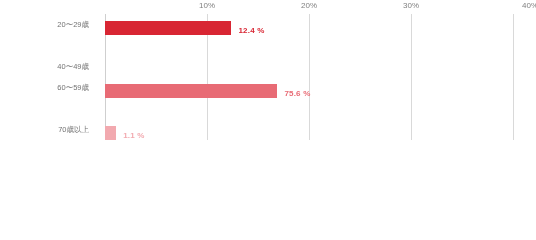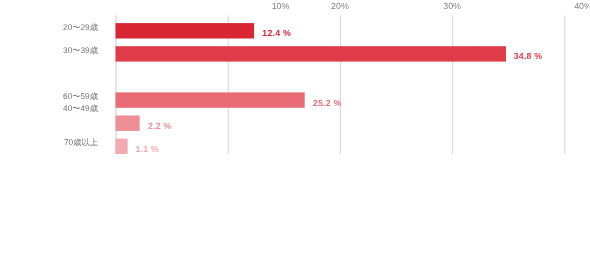--- a/index.html
+++ b/index.html
@@ -95,63 +95,52 @@
     margin-left: 7px;
     letter-spacing: 0.2px;
   }
 </style>
 </head>
 <body>
 
 <div id="chart-root">
 
   <div class="axis-top">
-      <div class="axis-tick-label" style="left: 207px; margin-left: 48px;">10%</div>
+      <div class="axis-tick-label" style="left: 207px;">10%</div>
       <div class="axis-tick-label" style="left: 309px;">20%</div>
       <div class="axis-tick-label" style="left: 411px;">30%</div>
       <div class="axis-tick-label" style="left: 530px;">40%</div>
     </div>
 
   <div class="plot-area">
     <div class="gridline axis-origin" style="left:0px;"></div>
   <div class="gridline" style="left: 102px;"></div>
       <div class="gridline" style="left: 204px;"></div>
       <div class="gridline" style="left: 306px;"></div>
       <div class="gridline" style="left: 408px;"></div>
     </div>
 
 <div class="row" style="top: 14px;">
       <div class="row-label" style="left: 0px; right: auto; width: 105px;">20〜29歳</div>
       <div class="row-inner">
         <div class="bar" style="width: 126.48px; background: rgb(216, 38, 51);"></div>
         <div class="bar-value" style="color: rgb(216, 38, 51);">12.4 %</div>
       </div>
     </div>
-    <div class="row" style="top: 35px;">
-      <div class="row-label" style="left: 0px; right: auto; width: 105px;">30〜39歳</div>
-      <div class="row-inner">
-        <div class="bar" style="width: 354.96px; background: rgb(224, 59, 73);"></div>
-        <div class="bar-value" style="color: rgb(224, 59, 73);">34.8 %</div>
-      </div>
-    </div>
     <div class="row" style="top: 56px;">
-      <div class="row-label" style="left: 0px; right: auto; width: 105px; margin-top: 32px;">40〜49歳</div>
+      <div class="row-label" style="left: 0px; right: auto; width: 105px;">40〜49歳</div>
     </div>
     <div class="row" style="top: 77px;">
       <div class="row-label" style="left: 0px; right: auto; width: 105px;">60〜59歳</div>
       <div class="row-inner">
         <div class="bar" style="width: 172.38px; background: rgb(232, 107, 117);"></div>
-        <div class="bar-value" style="color: rgb(232, 107, 117);">25.2 %</div>
+        <div class="bar-value" style="color: rgb(232, 107, 117);">75.6 %</div>
       </div>
     </div>
     <div class="row" style="top: 98px;">
-      <div class="row-inner">
-        <div class="bar" style="width: 22.44px; background: rgb(238, 143, 150);"></div>
-        <div class="bar-value" style="color: rgb(238, 143, 150);">2.2 %</div>
-      </div>
     </div>
     <div class="row" style="top: 119px;">
       <div class="row-label" style="left: 0px; right: auto; width: 105px;">70歳以上</div>
       <div class="row-inner">
         <div class="bar" style="width: 11.22px; background: rgb(242, 169, 175);"></div>
         <div class="bar-value" style="color: rgb(242, 169, 175); margin-top: 21px;">1.1 %</div>
       </div>
     </div>
   </div>
 

